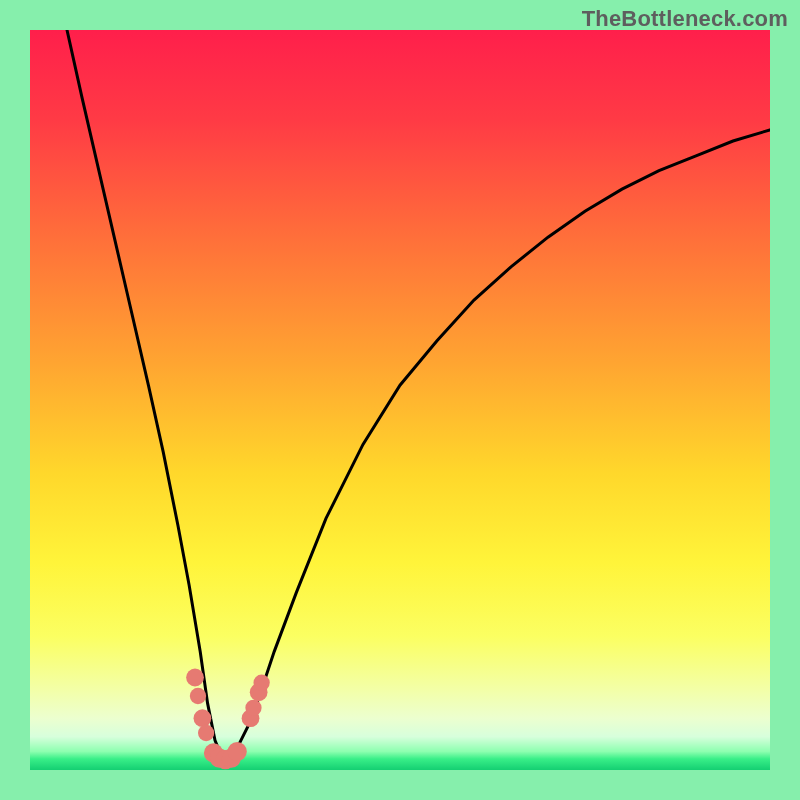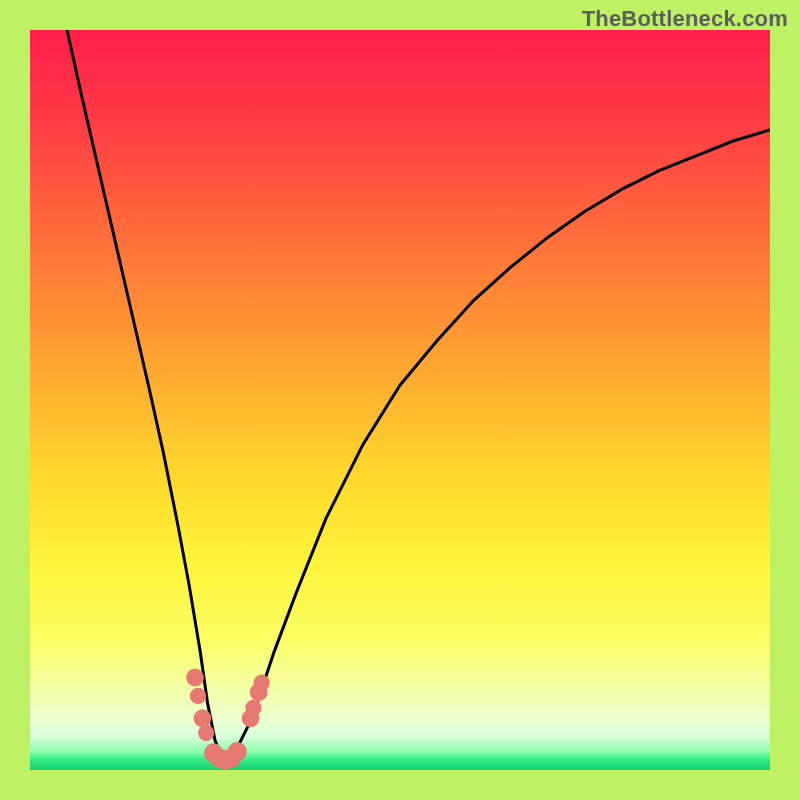--- a/index.html
+++ b/index.html
@@ -9,21 +9,21 @@
     height: 800px;
     background: #000;
     overflow: hidden;
   }
   .frame {
     position: absolute;
     left: 0;
     top: 0;
     width: 800px;
     height: 800px;
-    background: #bef264;
+    background: #86efac;
   }
   .plot-area {
     position: absolute;
     left: 30px;
     top: 30px;
     width: 740px;
     height: 740px;
     overflow: hidden;
   }
   .gradient {

